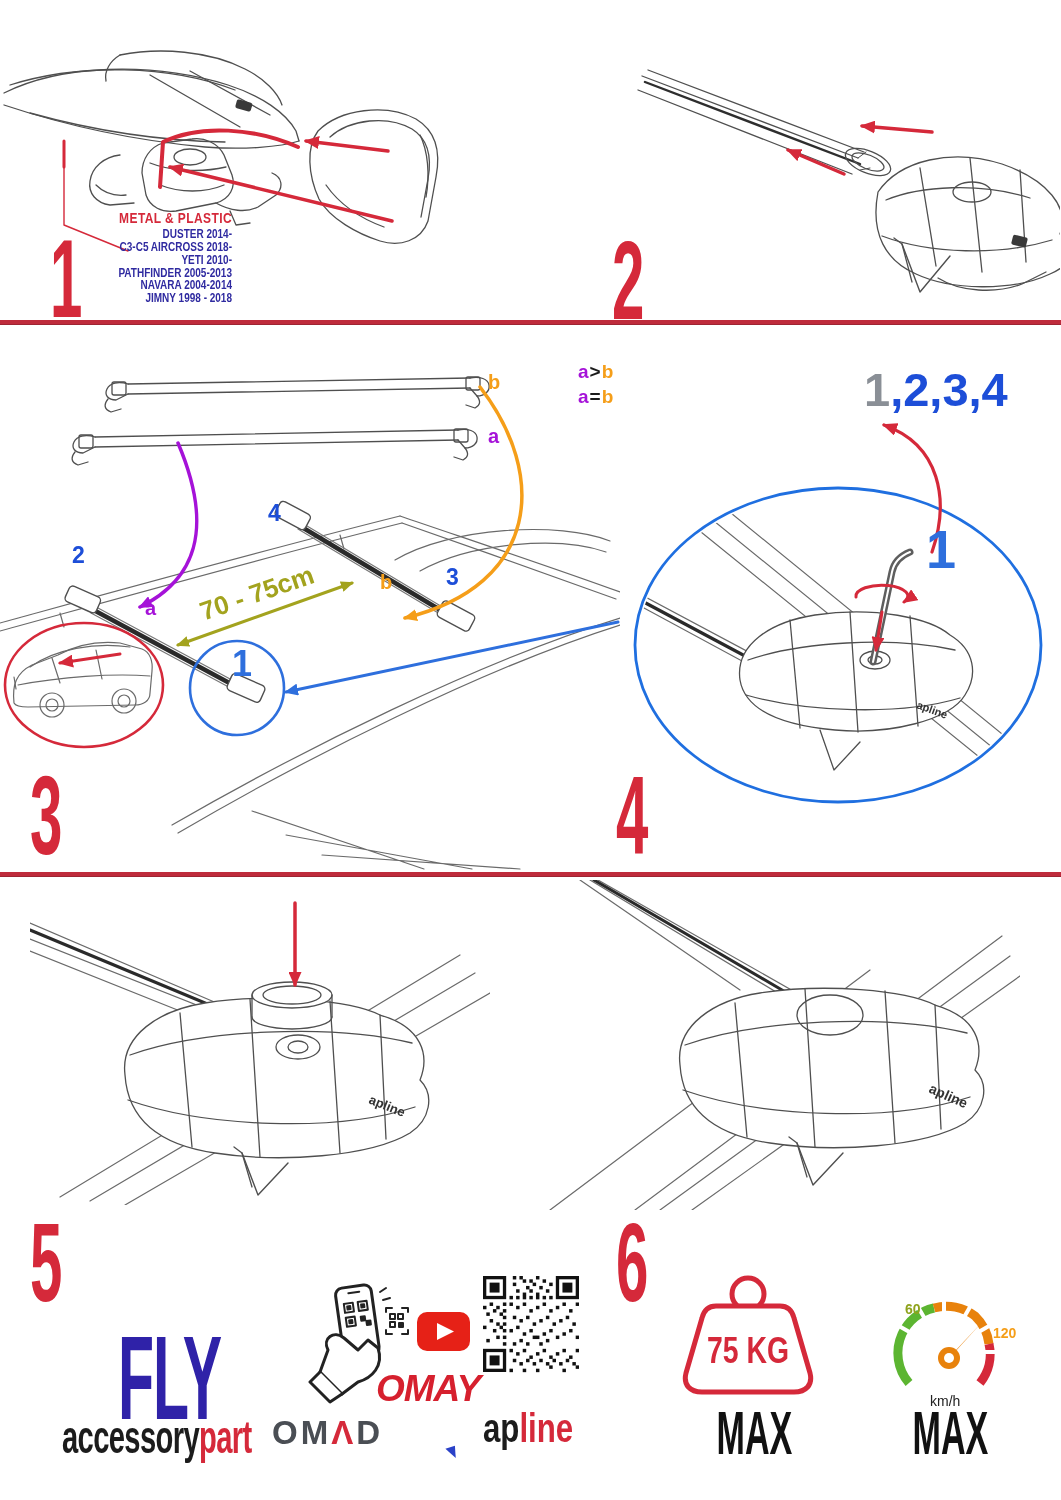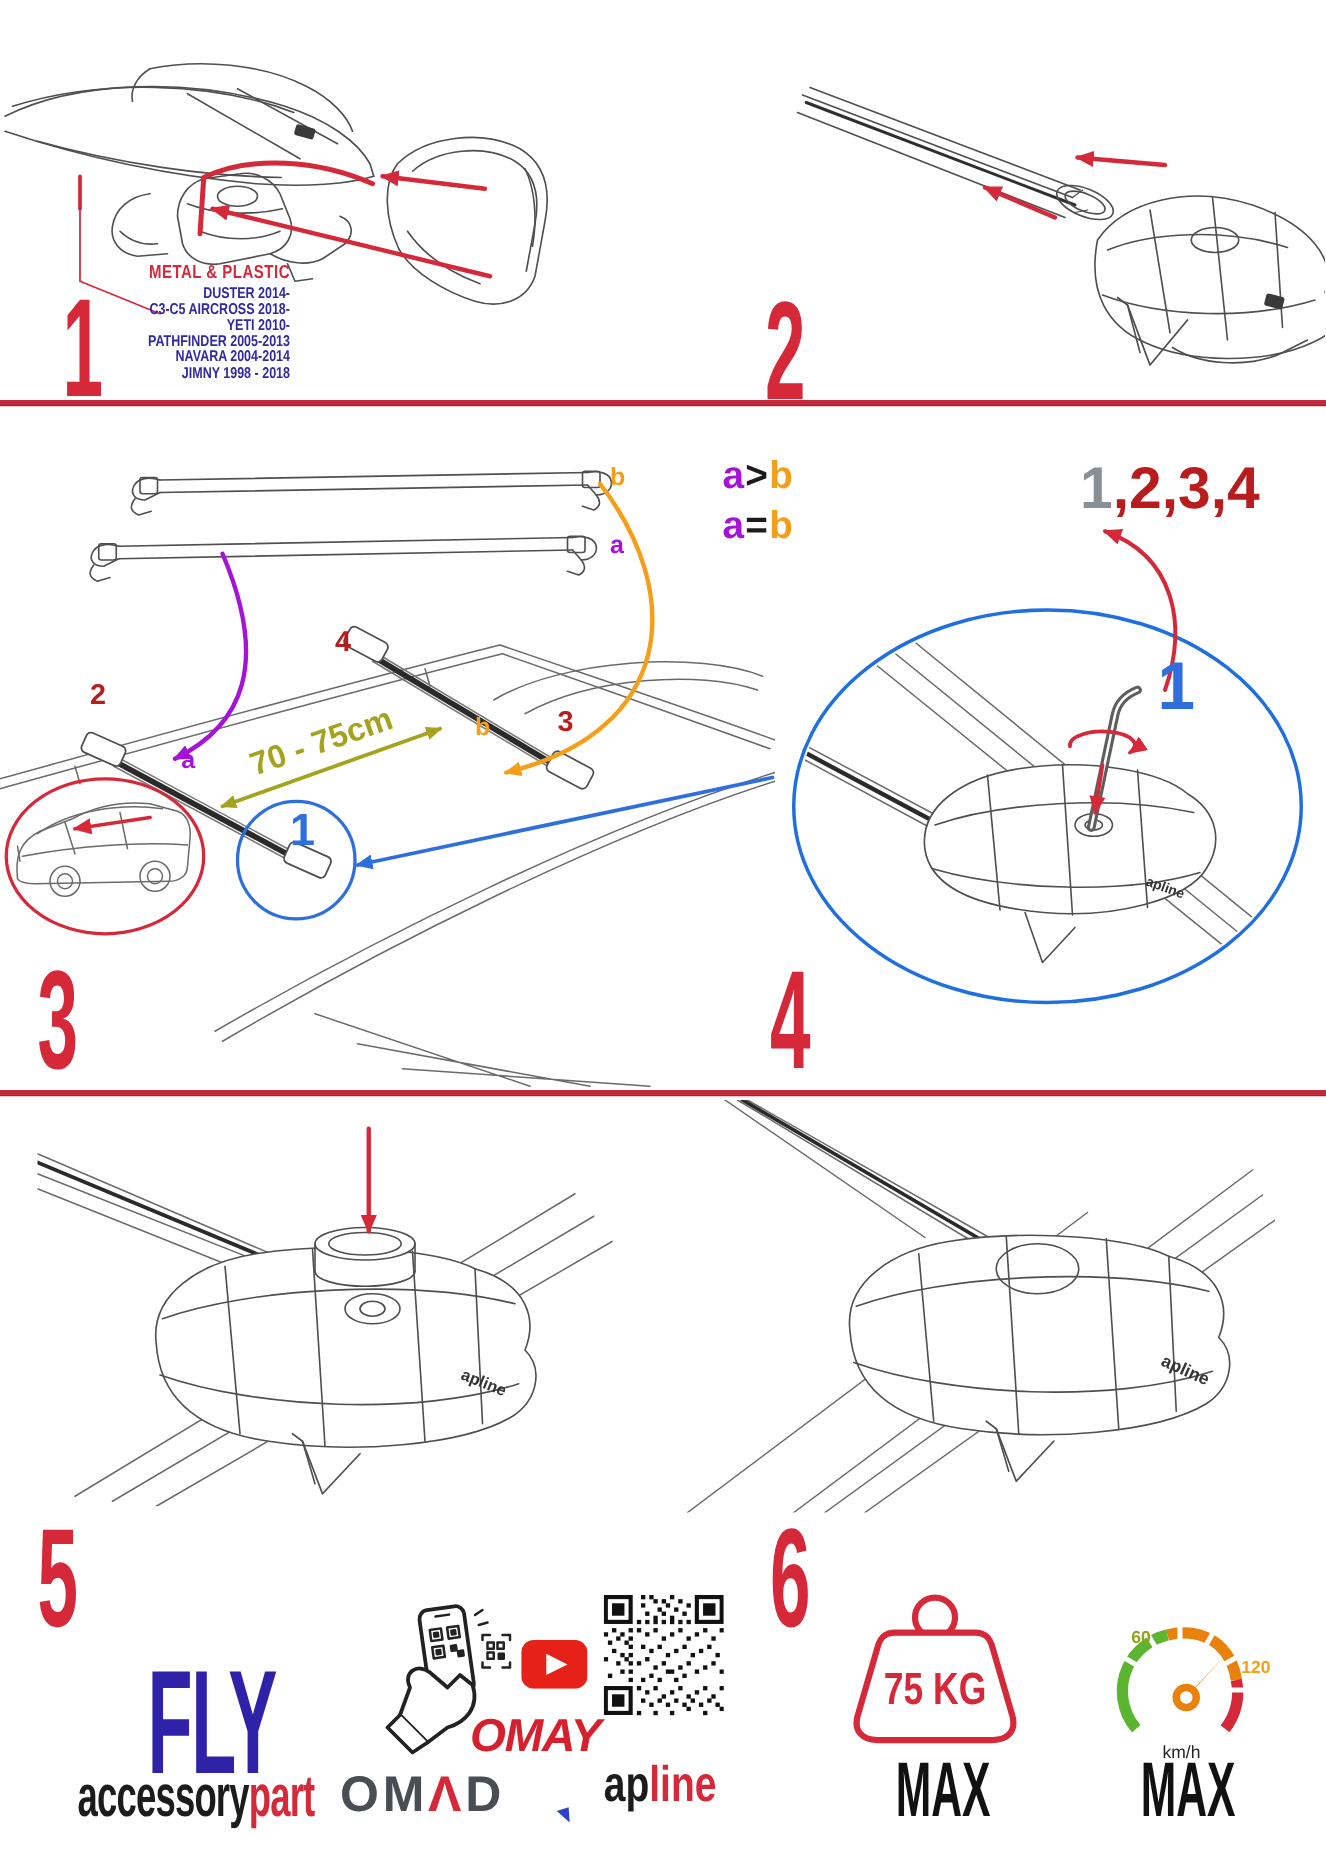--- a/index.html
+++ b/index.html
@@ -6,35 +6,35 @@
   .sheet{position:relative;width:1061px;height:1500px;background:#fff;
          font-family:"Liberation Sans",sans-serif;overflow:hidden}
   .abs{position:absolute}
   .stepnum{color:#d5293a;font-weight:700;font-size:112px;line-height:.74;
            transform:scaleX(.52);transform-origin:left top;letter-spacing:-3px}
   .divider{left:0;width:1061px;height:5px;background:#bf2b3c;
            box-shadow:0 -1px 0 #9e2433 inset}
   .note{width:172px;text-align:right;transform:scaleX(.8);transform-origin:right top;line-height:1.02}
   .note-title{color:#d5293a;font-weight:700;font-size:15px;letter-spacing:.5px;margin-bottom:3px}
   .note-line{color:#2f2aa0;font-weight:700;font-size:12.5px}
-  .c-blue{color:#b91c1c}.c-purple{color:#a512d8}.c-orange{color:#f59e19}.c-gray{color:#8a8f96}.c-dark{color:#1b1b1b}
+  .c-blue{color:#1d4ed8}.c-purple{color:#a512d8}.c-orange{color:#f59e19}.c-gray{color:#8a8f96}.c-dark{color:#1b1b1b}
   .maplbl{font-weight:700;font-size:23px;line-height:1}
   .maplbl.small{font-size:20px}
-  .legend{font-weight:700;font-size:31px;line-height:1.3;letter-spacing:1px}
+  .legend{font-weight:700;font-size:19px;line-height:1.3;letter-spacing:1px}
   .seq{font-weight:700;font-size:47px;letter-spacing:0px;line-height:1}
   .callout1{font-weight:700;font-size:54px;line-height:1;color:#2e6fdd}
   .circ1{font-weight:700;font-size:36px;line-height:1;color:#2e6fdd}
   .measure{color:#a3a31e;font-weight:700;font-size:26px;white-space:nowrap;
            transform:rotate(-19deg);transform-origin:left top}
   .fly{color:#2f22a8;font-weight:700;font-size:118px;line-height:.72;
        transform:scaleX(.5);transform-origin:left top;letter-spacing:-2px}
   .accpart{font-weight:700;font-size:47px;line-height:.9;letter-spacing:-1px;
            transform:scaleX(.62);transform-origin:left top;white-space:nowrap}
   .accpart .p1{color:#1c1c1c}.accpart .p2{color:#d5293a}
-  .omad{font-weight:700;font-size:40px;letter-spacing:3px;color:#4a4e54;white-space:nowrap}
+  .omad{font-weight:700;font-size:33px;letter-spacing:3px;color:#4a4e54;white-space:nowrap}
   .omad .a{color:#d5293a}
   .omay{font-weight:800;font-size:37px;font-style:italic;color:#d6202e;letter-spacing:-1px;white-space:nowrap}
   .omay-tri{width:0;height:0;border-left:7px solid transparent;border-right:3px solid transparent;
             border-top:12px solid #2a41c8;transform:rotate(-18deg)}
   .apline{font-weight:700;font-size:40px;line-height:.9;letter-spacing:0;
           transform:scaleX(.78);transform-origin:left top;white-space:nowrap}
   .apline .p1{color:#1c1c1c}.apline .p2{color:#d5293a}
   .maxlbl{color:#111;font-weight:700;font-size:62px;line-height:.8;text-align:center;
           transform:scaleX(.55);transform-origin:center top}
   svg{display:block}

